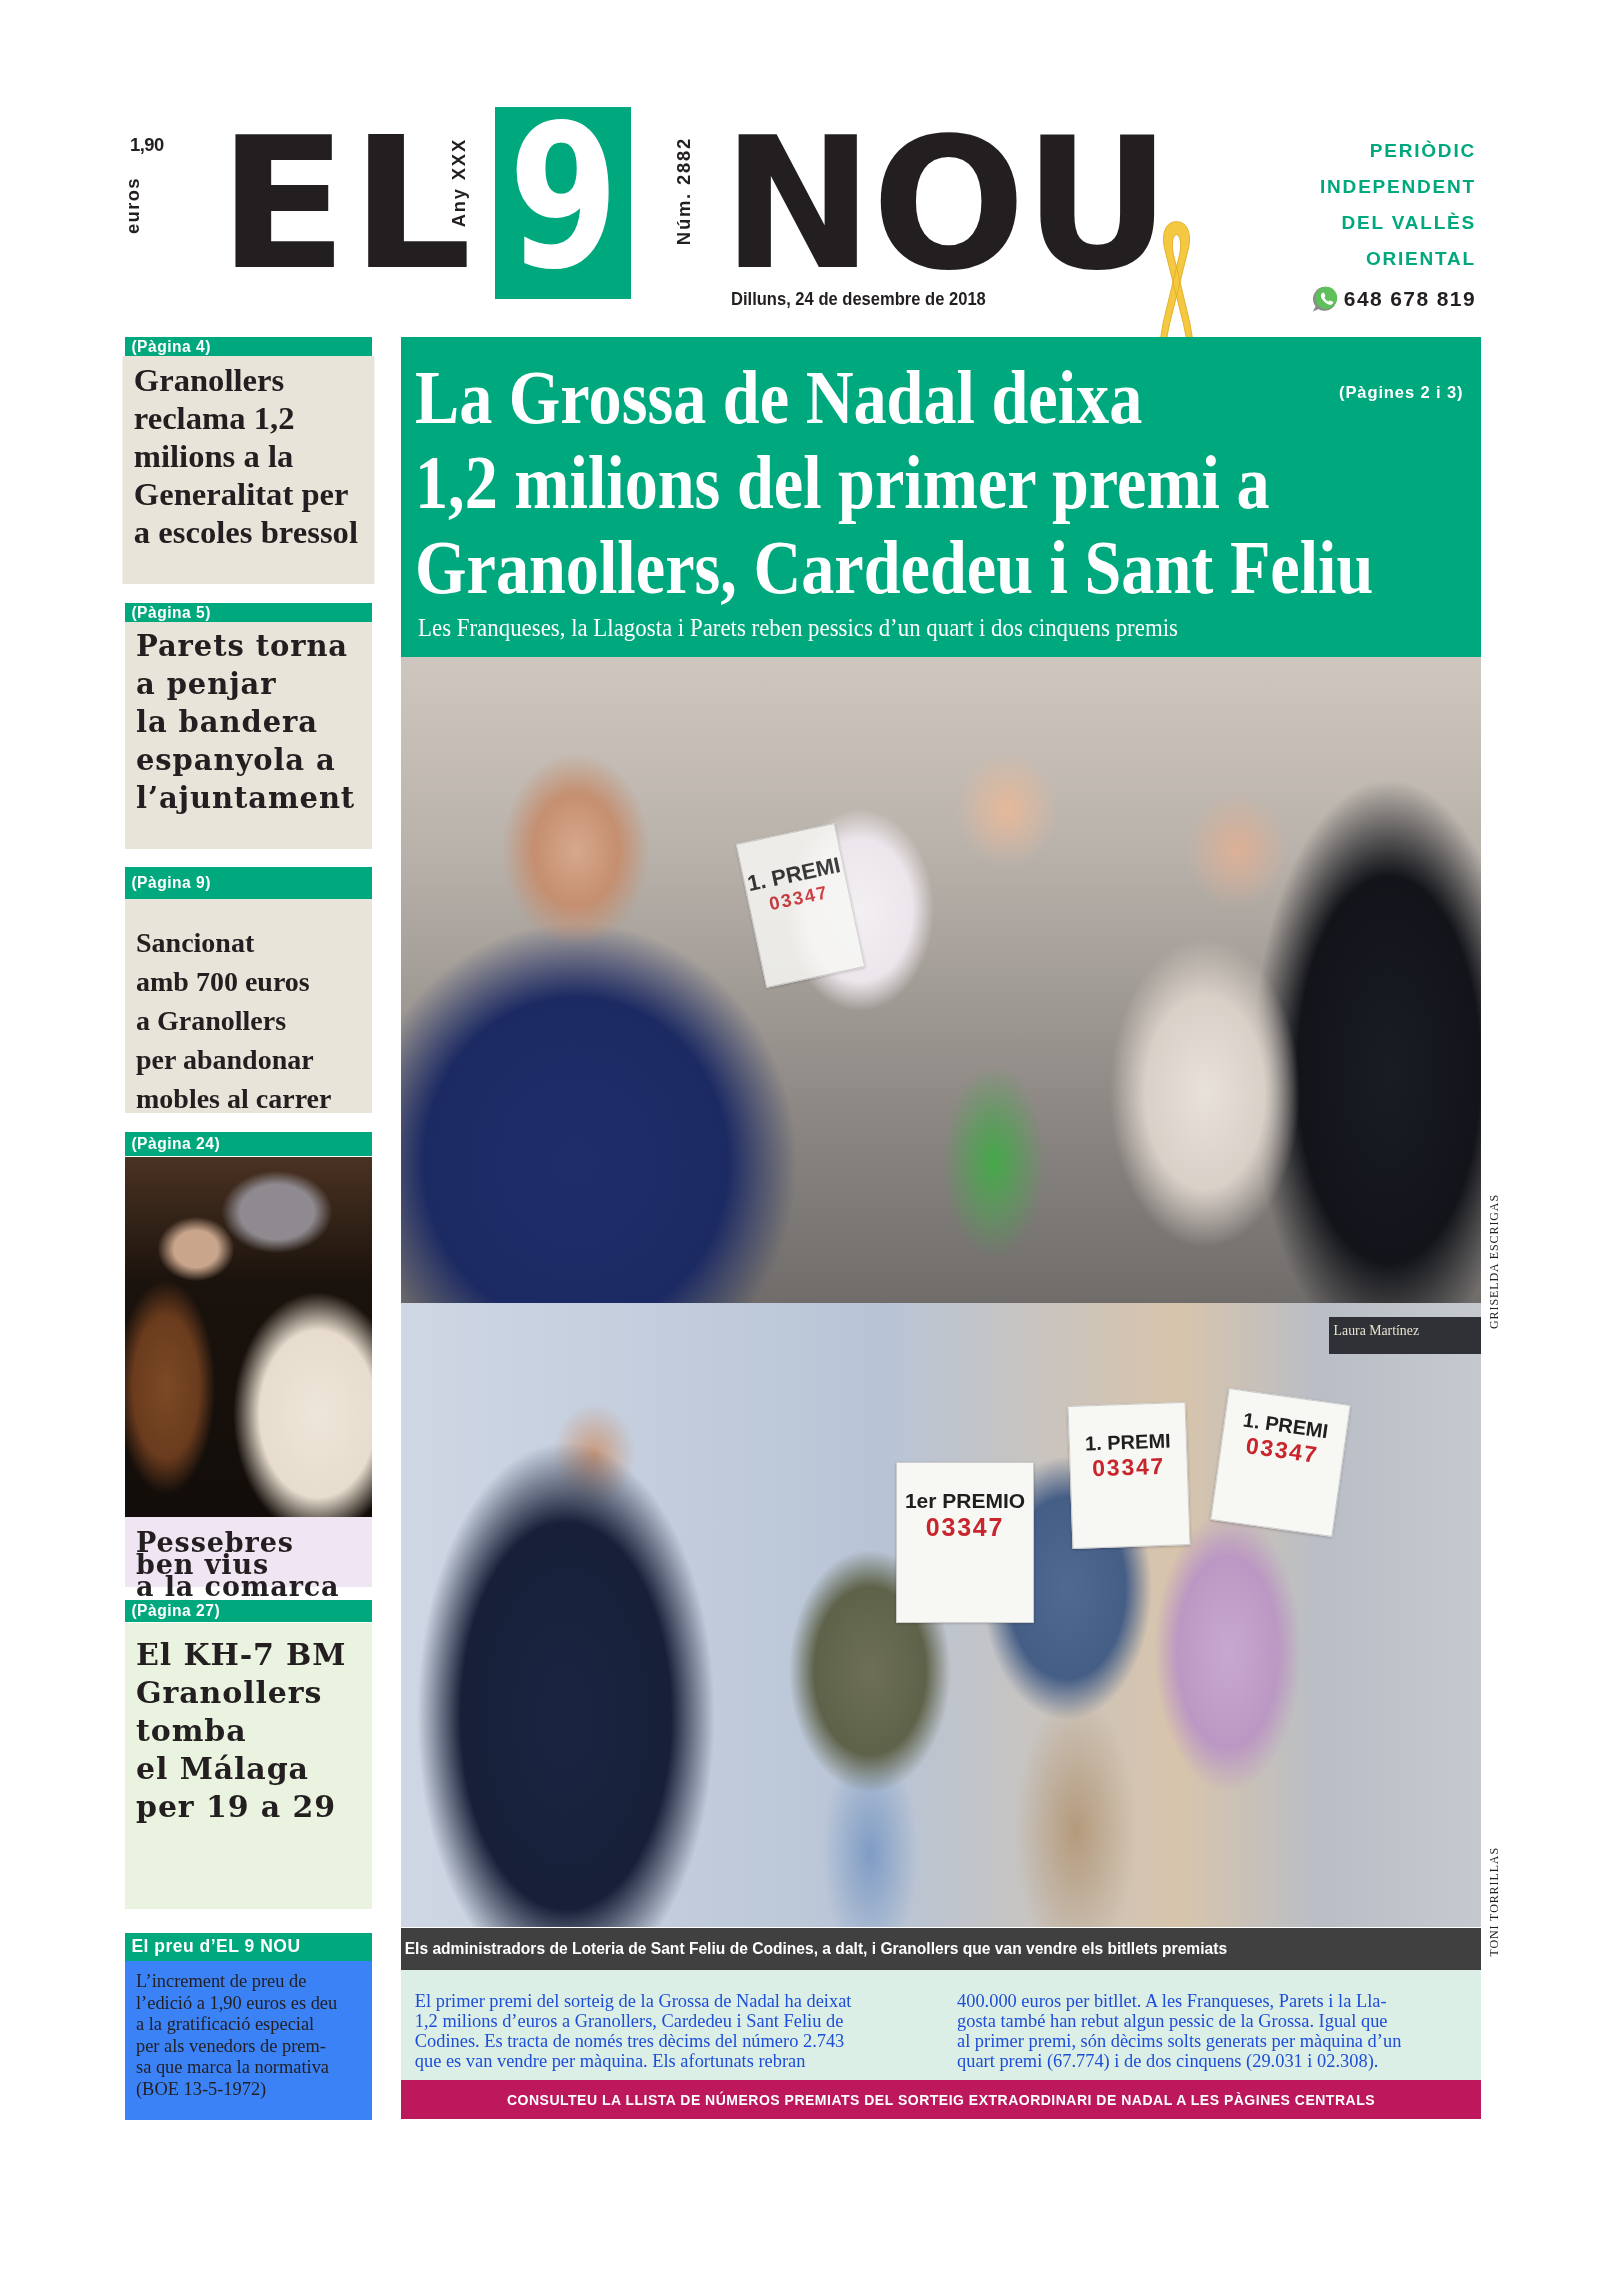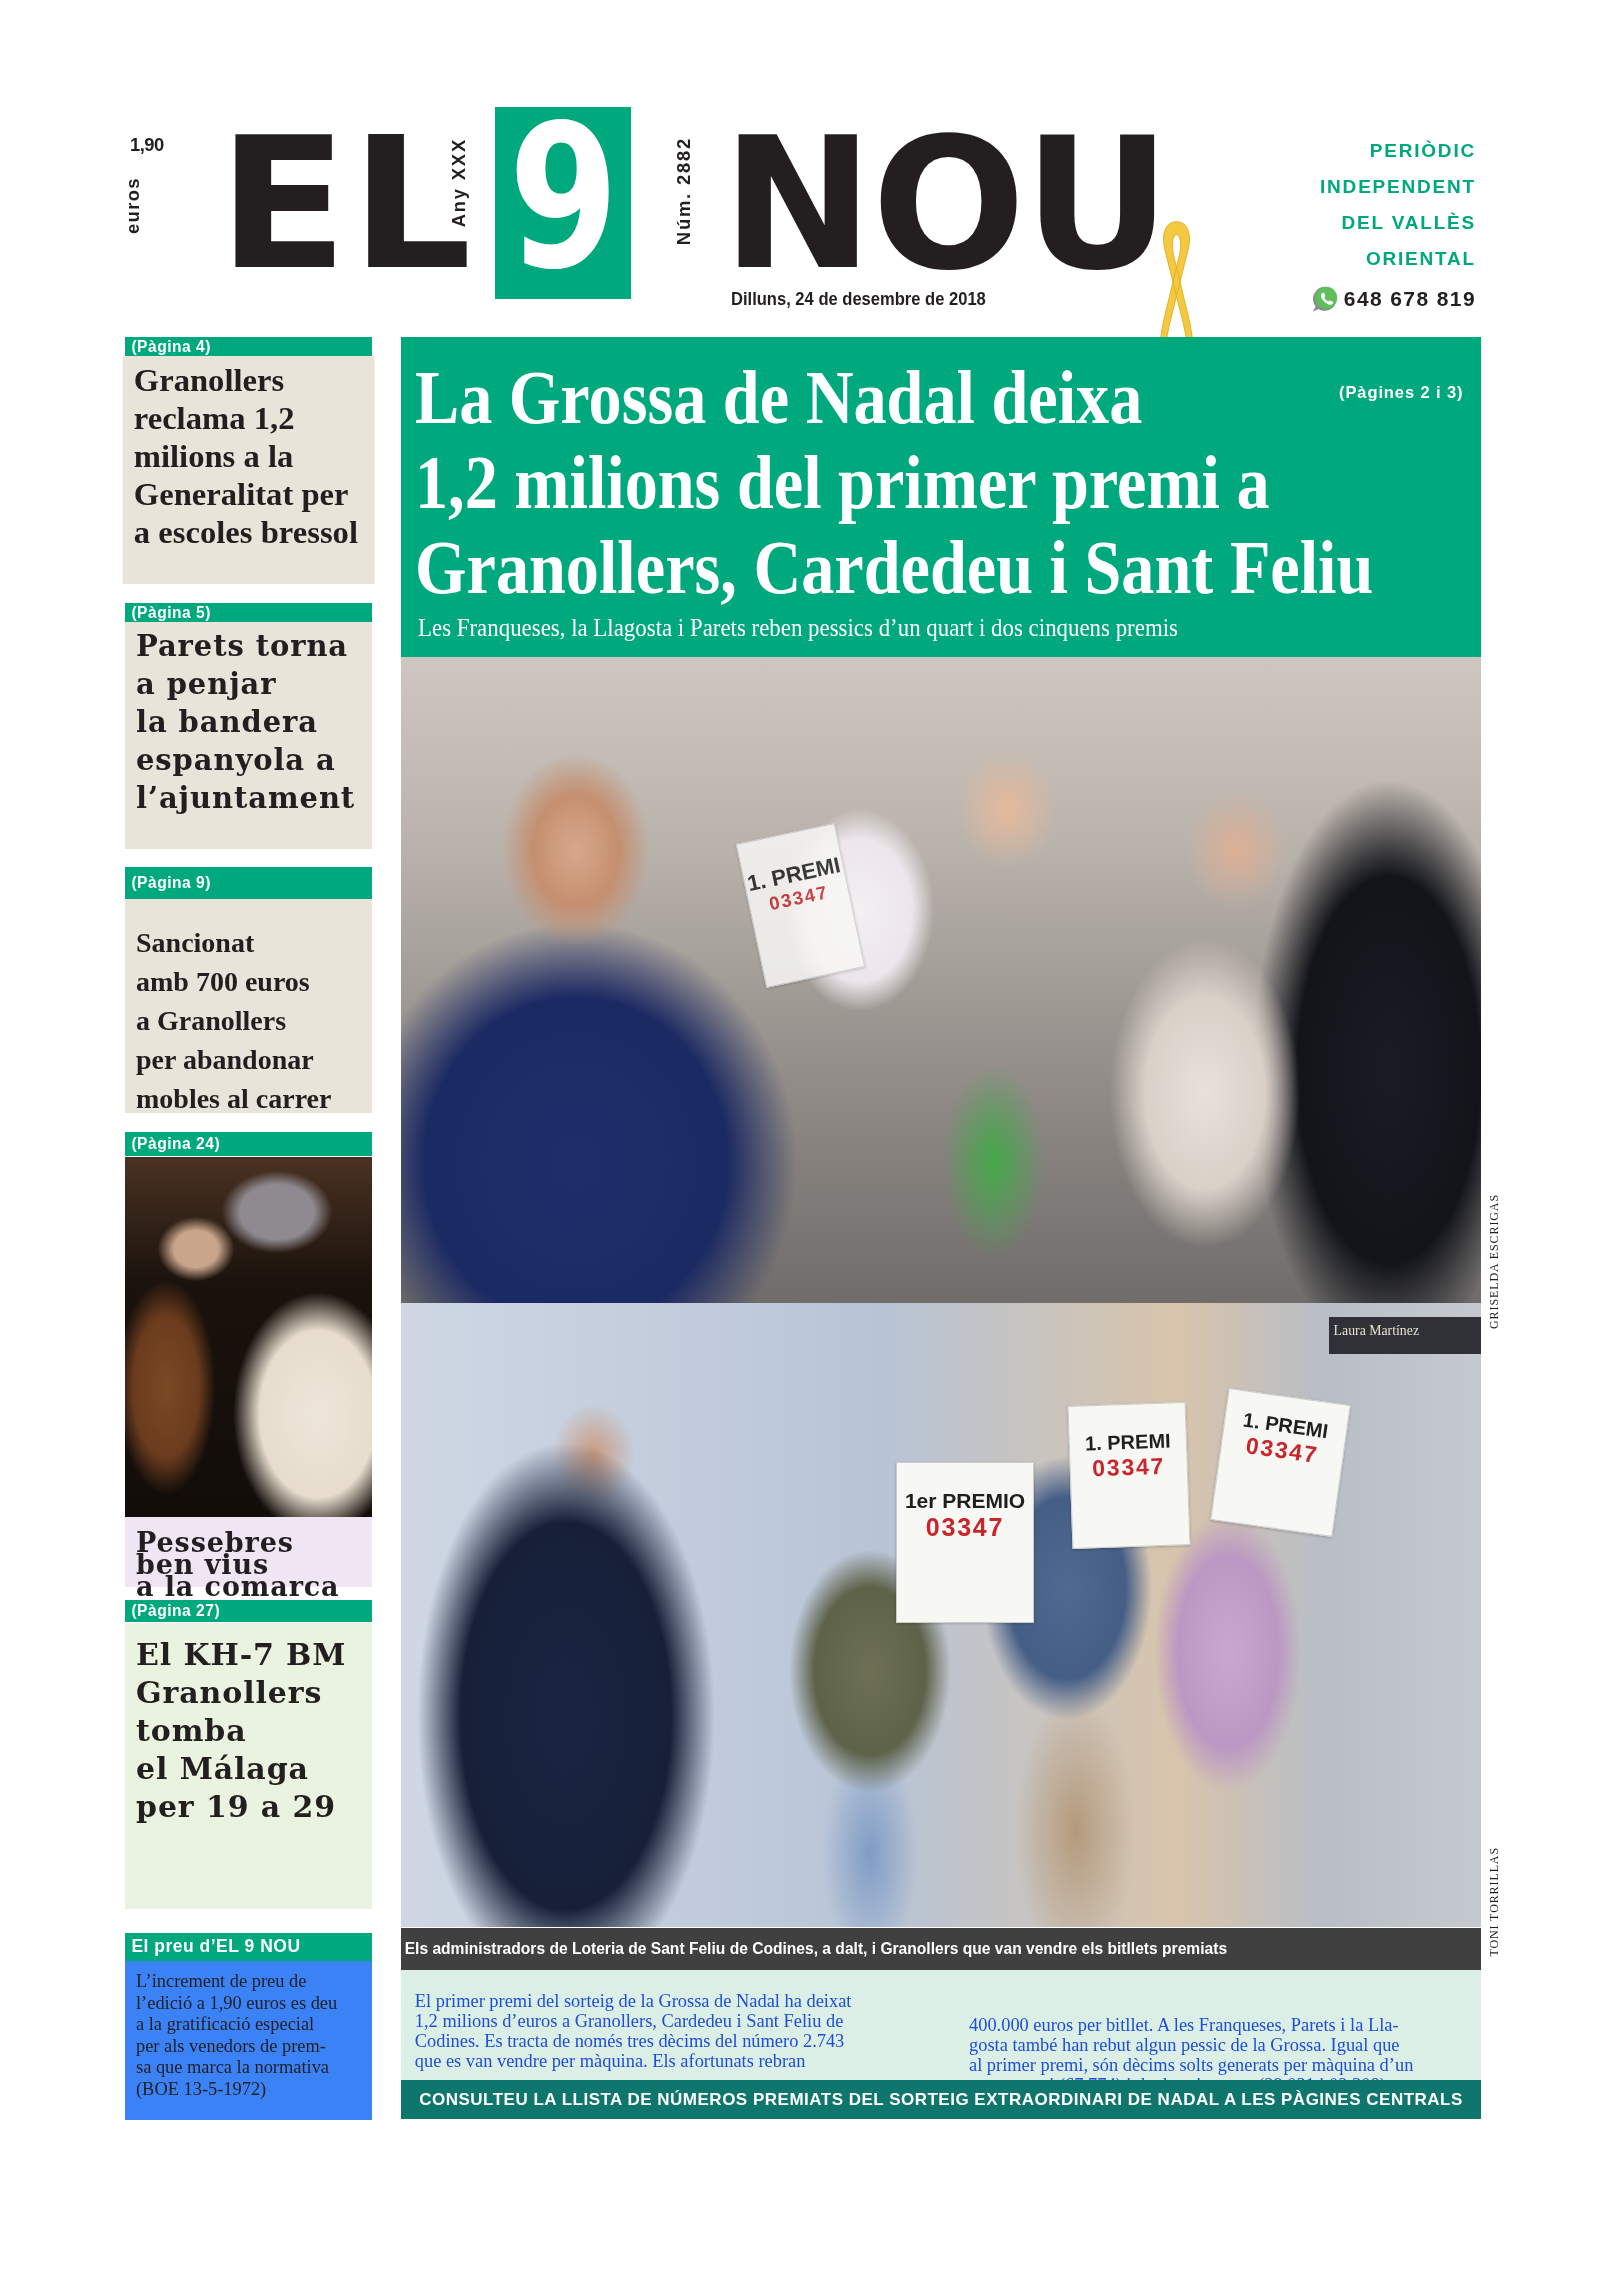--- a/index.html
+++ b/index.html
@@ -63,21 +63,21 @@
       radial-gradient(ellipse 106px 165px at 666px 285px,#4f6991 0,#455e86 55%,transparent 80%),
       radial-gradient(ellipse 78px 175px at 675px 528px,#b49a7c 0,transparent 78%),
       radial-gradient(ellipse 92px 175px at 827px 349px,#c7a7cf 0,#bb98c3 55%,transparent 80%),
       linear-gradient(90deg,#cfd7e4 0,#b8c4d6 45%,#d8c4ab 72%,#b9bec6 85%,#c5c9cf 100%);}
   .ticket{position:absolute;background:#f7f7f4;border:0.9px solid #ccc;text-align:center;font-weight:700;color:#1f1f1f;box-shadow:0 0.9px 2.8px rgba(0,0,0,.25);}
   .ticket .num{display:block;color:#c9252c;letter-spacing:1.8px;}
   .credit{position:absolute;writing-mode:vertical-rl;transform:rotate(180deg);font-family:"Liberation Serif",serif;font-size:12px;letter-spacing:0.9px;color:#231f20;}
   .caption-bar{position:absolute;left:401px;top:1928px;width:1080px;height:42px;background:#404040;color:#fff;font-weight:700;font-size:15.6px;display:flex;align-items:center;padding-left:3.7px;box-sizing:border-box;transform-origin:left;}
   .body-box{position:absolute;left:401px;top:1970px;width:1080px;height:110px;background:#dcefe6;}
   .body-col{position:absolute;top:21px;width:496px;font-family:"Liberation Serif",serif;font-size:18.4px;line-height:20px;color:#1d4ed8;}
-  .cta-bar{position:absolute;left:401px;top:2080px;width:1080px;height:39px;background:#0f766e;color:#fff;font-weight:700;font-size:17px;display:flex;align-items:center;justify-content:center;letter-spacing:0.5px;}
+  .cta-bar{position:absolute;left:401px;top:2080px;width:1080px;height:39px;background:#be185d;color:#fff;font-weight:700;font-size:14px;display:flex;align-items:center;justify-content:center;letter-spacing:0.5px;}
 </style>
 </head>
 <body>
 
 <div class="abs price">1,90</div>
 <div class="abs vert euros">euros</div>
 <div class="abs mast-el">EL</div>
 <div class="abs vert any">Any XXX</div>
 <div class="abs nine-box"></div>
 <div class="abs nine">9</div>
@@ -197,21 +197,21 @@
 
 <div class="caption-bar">Els administradors de Loteria de Sant Feliu de Codines, a dalt, i Granollers que van vendre els bitllets premiats</div>
 
 <div class="body-box">
   <div class="body-col" style="left:13.8px;">
     <div>El primer premi del sorteig de la Grossa de Nadal ha deixat</div>
     <div>1,2 milions d’euros a Granollers, Cardedeu i Sant Feliu de</div>
     <div>Codines. Es tracta de només tres dècims del número 2.743</div>
     <div>que es van vendre per màquina. Els afortunats rebran</div>
   </div>
-  <div class="body-col" style="left:568px;margin-top:24px;">
+  <div class="body-col" style="left:556px;">
     <div>400.000 euros per bitllet. A les Franqueses, Parets i la Lla-</div>
     <div>gosta també han rebut algun pessic de la Grossa. Igual que</div>
     <div>al primer premi, són dècims solts generats per màquina d’un</div>
     <div>quart premi (67.774) i de dos cinquens (29.031 i 02.308).</div>
   </div>
 </div>
 
 <div class="cta-bar">CONSULTEU LA LLISTA DE NÚMEROS PREMIATS DEL SORTEIG EXTRAORDINARI DE NADAL A LES PÀGINES CENTRALS</div>
 
 

